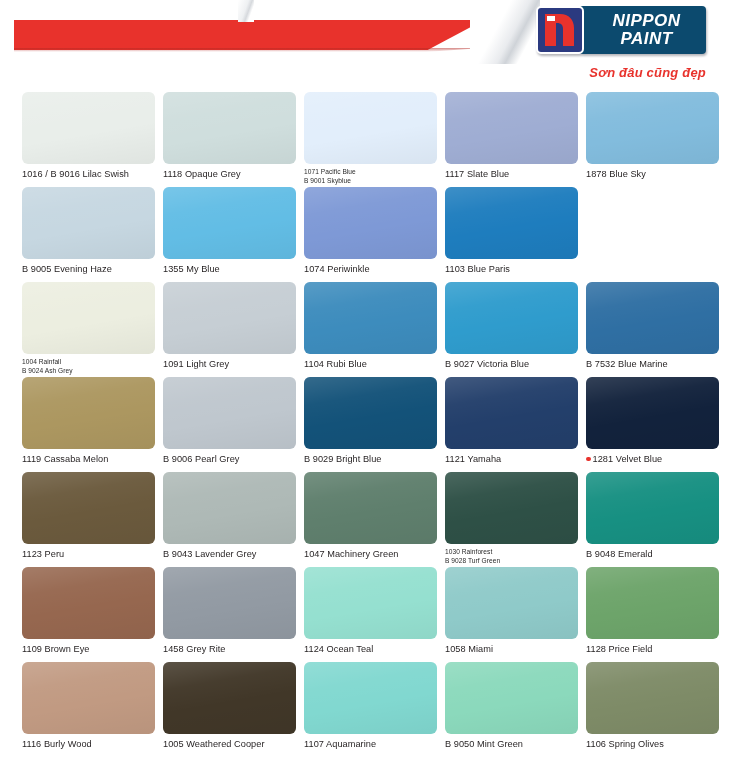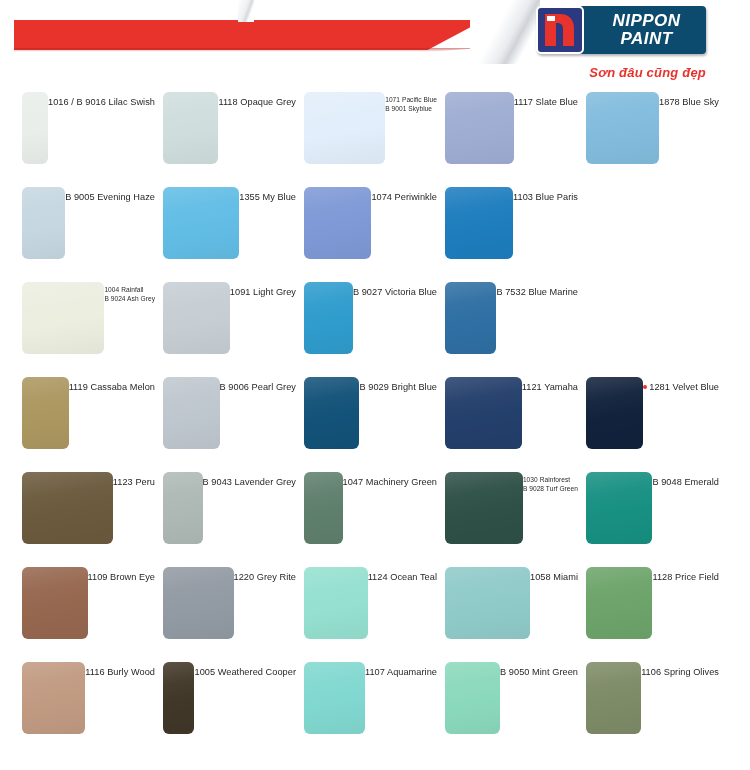--- a/index.html
+++ b/index.html
@@ -132,20 +132,21 @@
     box-sizing: border-box;
   }
   .row {
     display: flex;
     gap: 8px;
     height: 95px;
   }
   .cell {
     width: 133px;
     display: flex;
+    flex-direction: column;
   }
   .swatch {
     width: 133px;
     height: 72px;
     border-radius: 6px;
     position: relative;
     overflow: hidden;
   }
   .swatch::after {
     content: "";
@@ -252,20 +253,24 @@
     <div class="row">
       <div class="cell">
         <div class="swatch" style="background: rgb(236, 238, 224);"></div>
         <div class="label two-line"><span>1004  Rainfall</span><span class="l2">B 9024  Ash Grey</span></div>
       </div>
       <div class="cell">
         <div class="swatch" style="background: rgb(198, 206, 212);"></div>
         <div class="label"><span>1091 Light Grey</span></div>
       </div>
       <div class="cell">
+        <div class="swatch" style="background: rgb(61, 140, 189);"></div>
+        <div class="label"><span>1104 Rubi Blue</span></div>
+      </div>
+      <div class="cell">
         <div class="swatch" style="background: rgb(47, 156, 205);"></div>
         <div class="label"><span>B 9027 Victoria Blue</span></div>
       </div>
       <div class="cell">
         <div class="swatch" style="background: rgb(47, 111, 163);"></div>
         <div class="label"><span>B 7532 Blue Marine</span></div>
       </div>
     </div>
     <div class="row">
       <div class="cell">
@@ -311,21 +316,21 @@
         <div class="label"><span>B 9048 Emerald</span></div>
       </div>
     </div>
     <div class="row">
       <div class="cell">
         <div class="swatch" style="background: rgb(150, 103, 79);"></div>
         <div class="label"><span>1109 Brown Eye</span></div>
       </div>
       <div class="cell">
         <div class="swatch" style="background: rgb(146, 154, 163);"></div>
-        <div class="label"><span>1220 Grey Rite</span></div>
+        <div class="label"><span>1458 Grey Rite</span></div>
       </div>
       <div class="cell">
         <div class="swatch" style="background: rgb(149, 224, 208);"></div>
         <div class="label"><span>1124 Ocean Teal</span></div>
       </div>
       <div class="cell">
         <div class="swatch" style="background: rgb(143, 202, 201);"></div>
         <div class="label"><span>1058 Miami</span></div>
       </div>
       <div class="cell">

